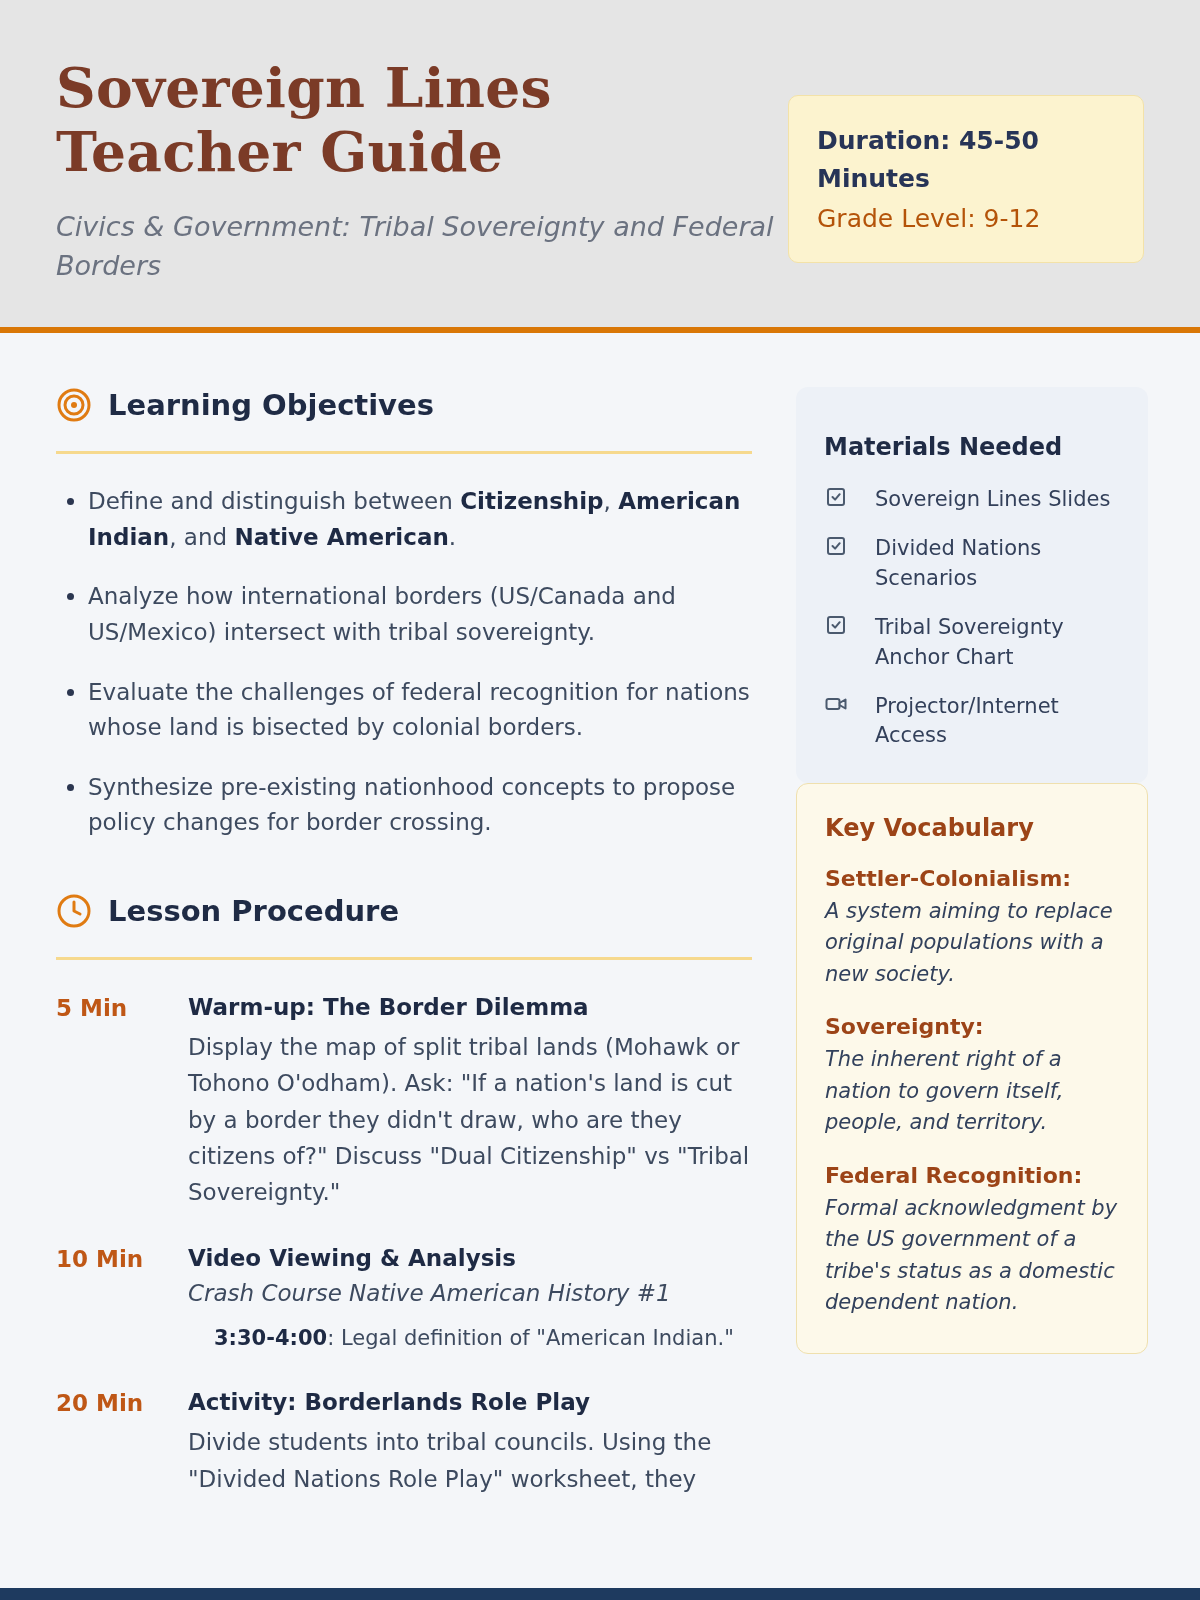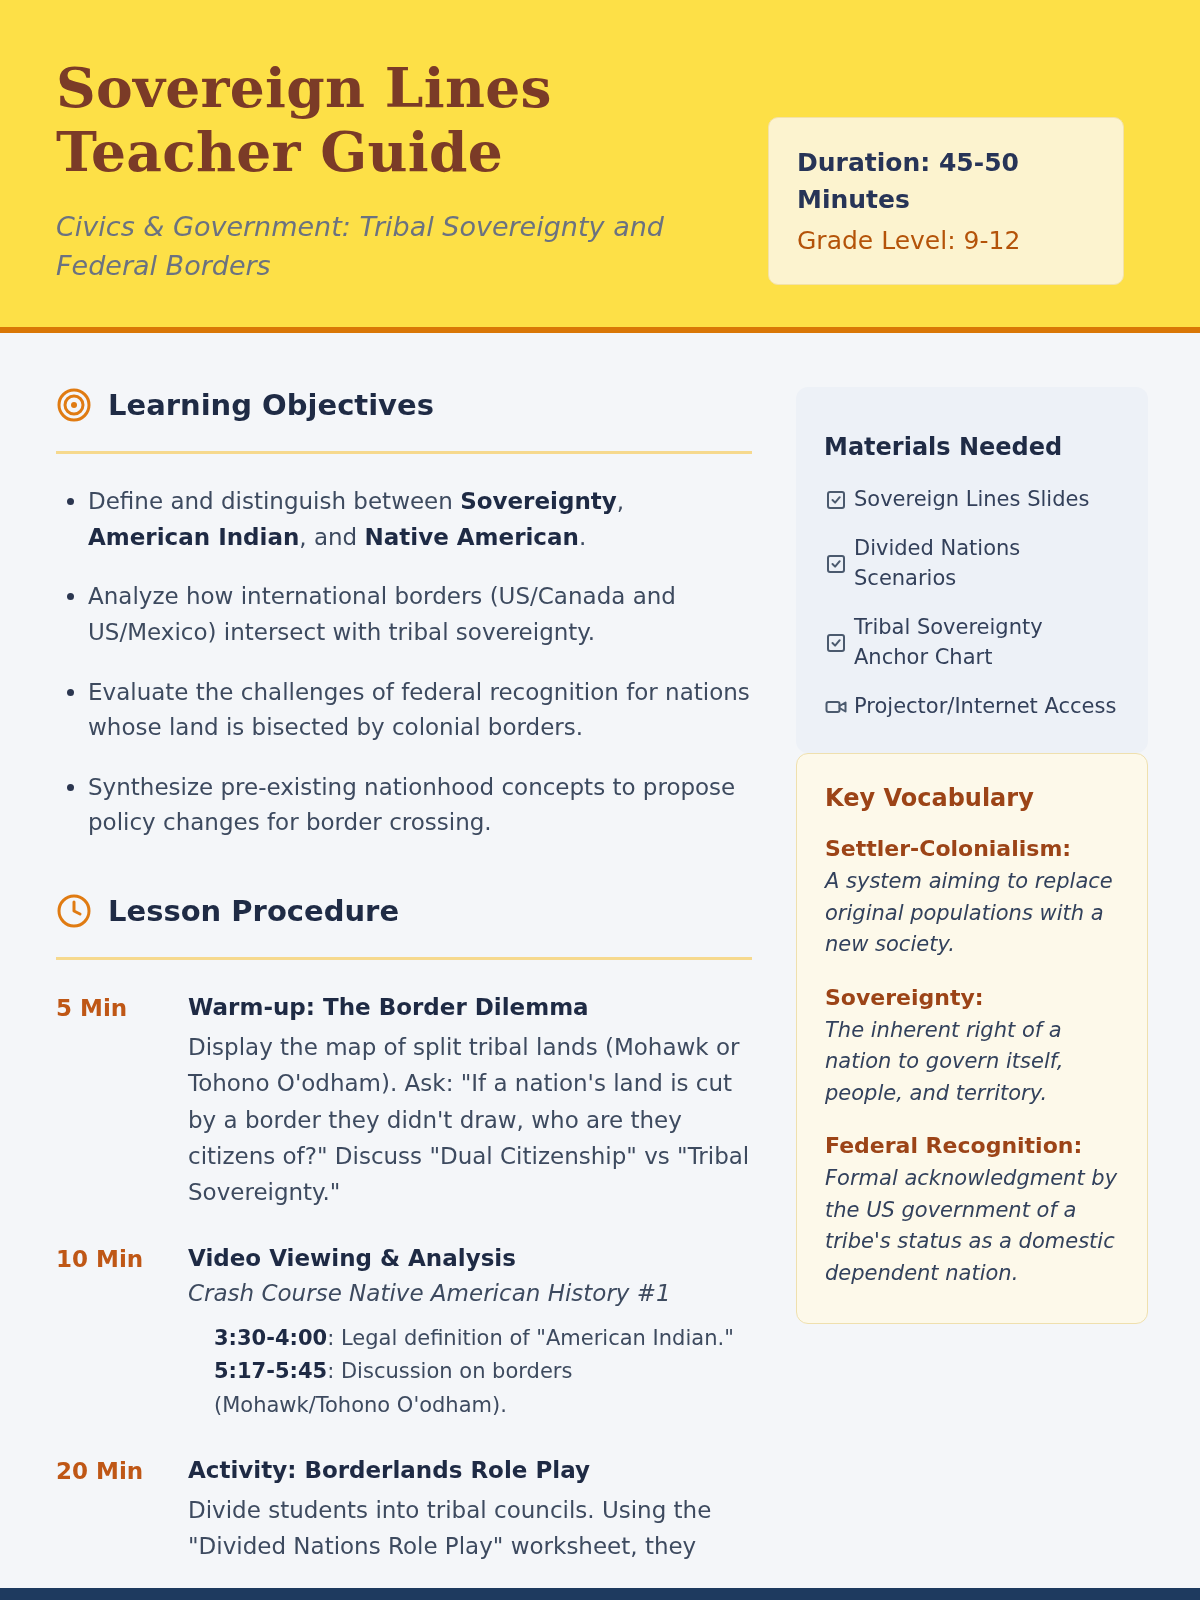--- a/index.html
+++ b/index.html
@@ -1,21 +1,21 @@
 <!DOCTYPE html>
 <html><head>
 <meta charset="utf-8">
 <style>
   * { margin:0; padding:0; box-sizing:border-box; }
   html,body { width:1200px; background:#ffffff; }
   body { font-family:"DejaVu Sans","Liberation Sans",sans-serif; color:#3d4a5f; }
   .page { width:1200px; height:1600px; position:relative; overflow:hidden; display:flex; flex-direction:column; background:#ffffff; }
 
   
-  .header { display:flex; justify-content:space-between; align-items:flex-end; padding:56px 76px 42px 56px; background:#fde047; }
+  .header { display:flex; justify-content:space-between; align-items:center; padding:56px 56px 42px 56px; background:#e5e5e5; }
   .title-block { max-width:730px; }
   .page-title { font-family:"DejaVu Serif","Liberation Serif",serif; font-size:55px; font-weight:bold; color:#7b3b27; line-height:1.17; letter-spacing:.3px; }
   .subtitle { margin-top:22px; font-size:27px; font-style:italic; color:#6b7280; line-height:1.45; }
   .info-box { width:356px; flex-shrink:0; background:#fcf3cf; border:1px solid #f3e2a8; border-radius:10px; padding:26px 28px; margin-top:18px; }
   .info-duration { font-size:25px; font-weight:bold; color:#273457; line-height:1.5; }
   .info-grade { font-size:25px; color:#b45309; margin-top:4px; line-height:1.4; }
   .info-grade .lbl, .info-grade .val { color:#b45309; }
 
   .divider { height:6px; background:#d97706; width:100%; flex-shrink:0; }
 
@@ -38,21 +38,21 @@
   .step-content { flex:1; min-width:0; }
   .step-title { font-size:23px; font-weight:bold; color:#1e2a44; }
   .step-body { margin-top:9px; font-size:23px; color:#3d4a5f; line-height:1.58; }
   .step-subtitle { margin-top:9px; font-size:23px; font-style:italic; color:#3d4a5f; }
   .timestamps { margin:16px 0 0 26px; font-size:21px; color:#3d4a5f; line-height:1.6; }
   .ts-range { font-weight:bold; color:#1e2a44; }
 
   
   .materials-card { background:#edf1f7; border-radius:12px; padding:30px 28px 12px 28px; }
   .card-heading { font-size:24px; font-weight:bold; color:#1f2b45; margin-bottom:24px;margin-top:16px; }
-  .material-item { display:flex; align-items:center; gap:6px; margin-bottom:20px; font-size:21px; color:#33405a; line-height:1.4; }
+  .material-item { display:flex; align-items:flex-start; gap:27px; margin-bottom:20px; font-size:21px; color:#33405a; line-height:1.4; }
   .material-item .icon { flex-shrink:0; display:inline-flex; }
 
   .vocab-card { background:#fdf9ea; border:1px solid #efe0ae; border-radius:12px; padding:30px 28px 10px 28px; }
   .vocab-heading { font-size:24px; font-weight:bold; color:#9c4417; margin-bottom:24px; }
   .vocab-entry { margin-bottom:24px; }
   .vocab-term { font-size:22px; font-weight:bold; color:#9c4417; margin-bottom:5px; }
   .vocab-def { font-size:21px; font-style:italic; color:#32415c; line-height:1.5; }
 
   .footer-bar { position:absolute; left:0; bottom:0; width:100%; height:12px; background:#1e3a5f; }
 </style>
@@ -89,21 +89,21 @@
           <span class="icon">
             <svg width="36" height="36" viewBox="0 0 24 24" fill="none" stroke="#e07b12" stroke-width="2">
               <circle cx="12" cy="12" r="10"></circle>
                 <circle cx="12" cy="12" r="6"></circle>
                 <circle cx="12" cy="12" r="2" fill="#e07b12" stroke="none"></circle>
             </svg>
           </span>
           <span>Learning Objectives</span>
         </h2>
         <ul class="objectives-list">
-          <li><span>Define and distinguish between </span><strong class="b">Sovereignty</strong><span>, </span><strong class="b">American Indian</strong><span>, and </span><strong class="b">Native American</strong><span>.</span></li>
+          <li><span>Define and distinguish between </span><strong class="b">Citizenship</strong><span>, </span><strong class="b">American Indian</strong><span>, and </span><strong class="b">Native American</strong><span>.</span></li>
           <li>Analyze how international borders (US/Canada and US/Mexico) intersect with tribal sovereignty.</li>
           <li>Evaluate the challenges of federal recognition for nations whose land is bisected by colonial borders.</li>
           <li>Synthesize pre-existing nationhood concepts to propose policy changes for border crossing.</li>
         </ul>
       </section>
 
       <section class="procedure">
         <h2 class="section-heading">
           <span class="icon">
             <svg width="36" height="36" viewBox="0 0 24 24" fill="none" stroke="#e07b12" stroke-width="2" stroke-linecap="round" stroke-linejoin="round">
@@ -122,21 +122,20 @@
           </div>
         </div>
 
         <div class="step">
           <div class="step-time">10 Min</div>
           <div class="step-content">
             <div class="step-title">Video Viewing &amp; Analysis</div>
             <div class="step-subtitle">Crash Course Native American History #1</div>
             <div class="timestamps">
               <div><span class="ts-range">3:30-4:00</span><span>: Legal definition of "American Indian."</span></div>
-              <div><span class="ts-range">5:17-5:45</span><span>: Discussion on borders (Mohawk/Tohono O'odham).</span></div>
             </div>
           </div>
         </div>
 
         <div class="step">
           <div class="step-time">20 Min</div>
           <div class="step-content">
             <div class="step-title">Activity: Borderlands Role Play</div>
             <div class="step-body">Divide students into tribal councils. Using the "Divided Nations Role Play" worksheet, they</div>
           </div>

